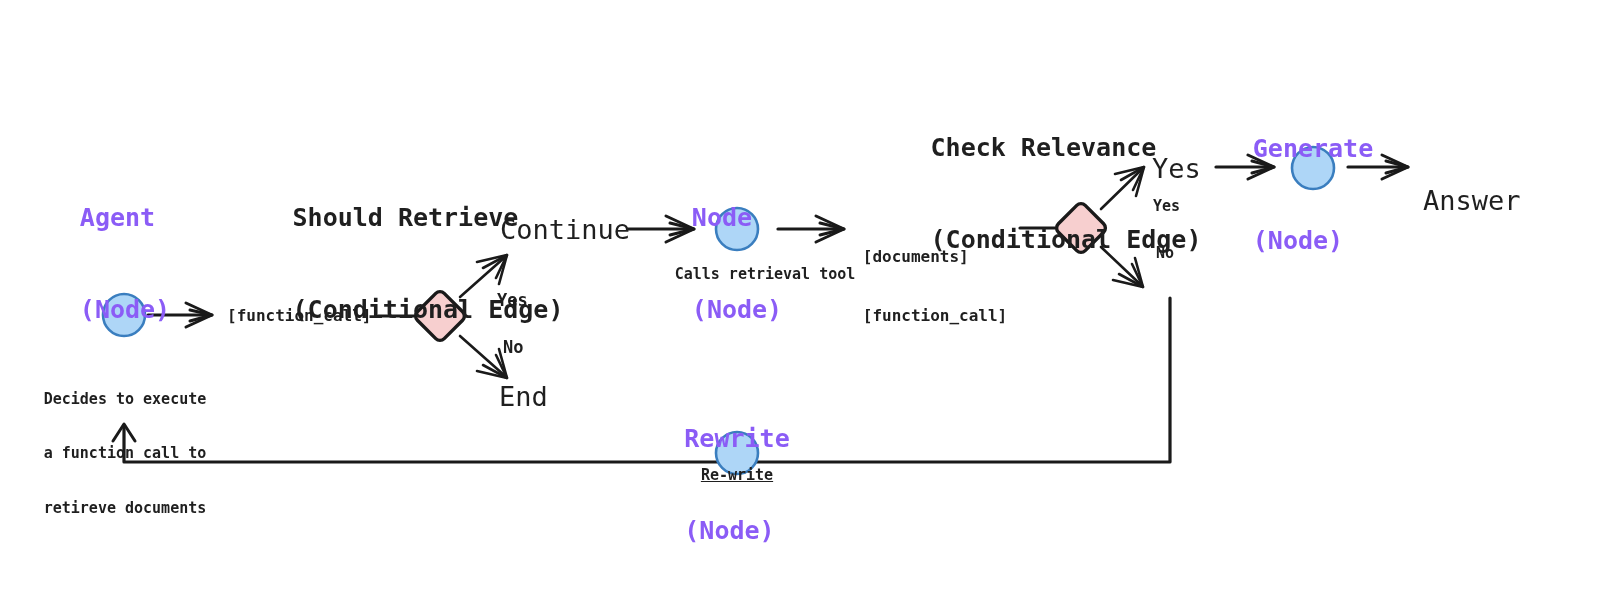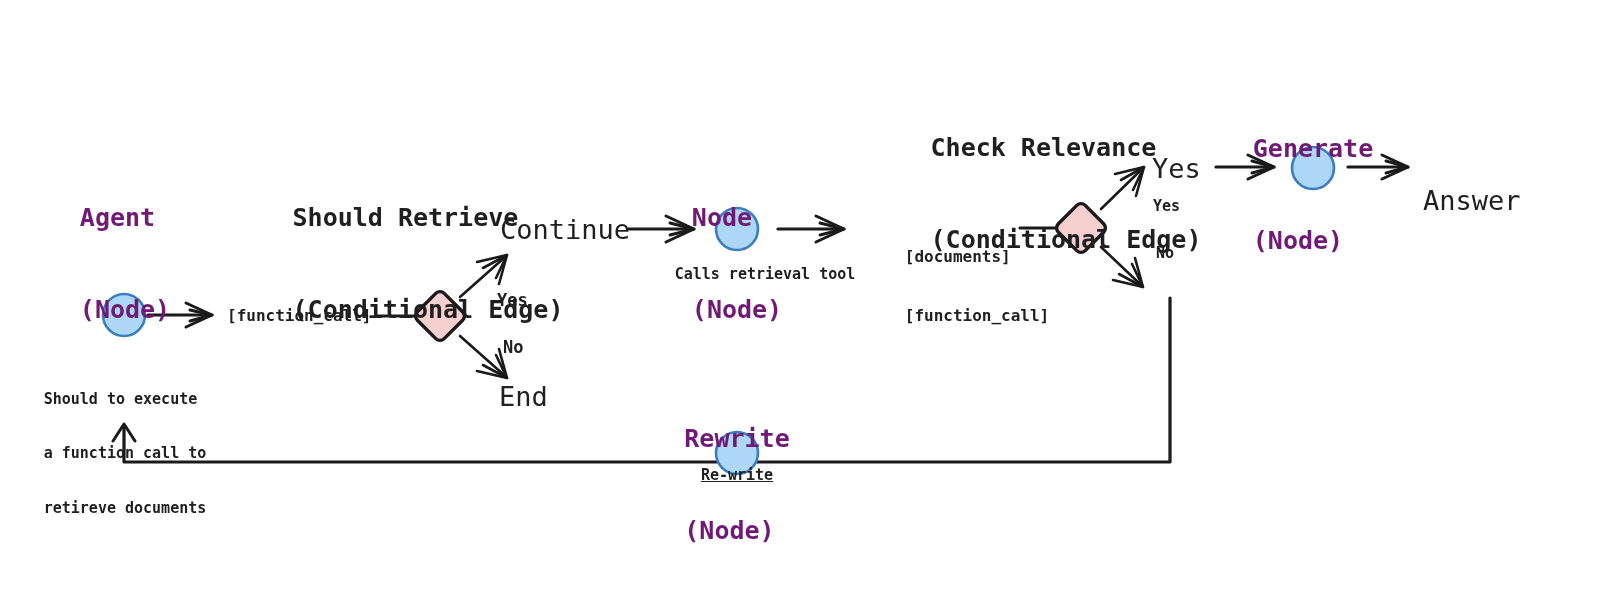--- a/index.html
+++ b/index.html
@@ -26,21 +26,21 @@
   }
   .lbl {
     position: absolute;
     white-space: pre;
     color: #1f1f1f;
     font-family: "DejaVu Sans Mono", monospace;
     line-height: 1.22;
   }
   .lbl.center { transform: translateX(-50%); text-align: left; }
   .heading-blue {
-    color: #701a75;
+    color: #8b5cf6;
     font-size: 25px;
     font-weight: 700;
     letter-spacing: 0px;
   }
   .heading-dark {
     color: #1f1f1f;
     font-size: 25px;
     font-weight: 700;
   }
   .big-label {
@@ -162,21 +162,21 @@
     <rect class="decision-shape" x="421" y="297" width="38" height="38" rx="6" ry="6" transform="rotate(45 440 316)"></rect>
     <rect class="decision-shape" x="1062" y="209" width="38" height="38" rx="6" ry="6" transform="rotate(45 1081 228)"></rect>
   </svg>
 
   <div class="lbl center heading-blue" style="left:125px; top:142px;">
     <div>Agent</div>
     <div>(Node)</div>
   </div>
 
   <div class="lbl center caption" style="left:125px; top:353px;">
-    <div>Should to execute</div>
+    <div>Decides to execute</div>
     <div>a function call to</div>
     <div>retireve documents</div>
   </div>
 
   <div class="lbl code-label" style="left:227px; top:306px;">[function_call]</div>
 
   <div class="lbl center heading-dark" style="left:428px; top:142px;">
     <div>Should Retrieve</div>
     <div>(Conditional Edge)</div>
   </div>
@@ -188,21 +188,21 @@
 
   <div class="lbl big-label" style="left:499px; top:381px;">End</div>
 
   <div class="lbl center heading-blue" style="left:737px; top:142px;">
     <div>Node</div>
     <div>(Node)</div>
   </div>
 
   <div class="lbl center caption" style="left:737px; top:265px;margin-left:28px;">Calls retrieval tool</div>
 
-  <div class="lbl center code-label" style="left:935px; top:208px;margin-left:42px;">
+  <div class="lbl center code-label" style="left:935px; top:208px;">
     <div>[documents]</div>
     <div>[function_call]</div>
   </div>
 
   <div class="lbl center heading-dark" style="left:1066px; top:72px;">
     <div>Check Relevance</div>
     <div>(Conditional Edge)</div>
   </div>
 
   <div class="lbl small-label" style="left:1153px; top:197px;">Yes</div>

